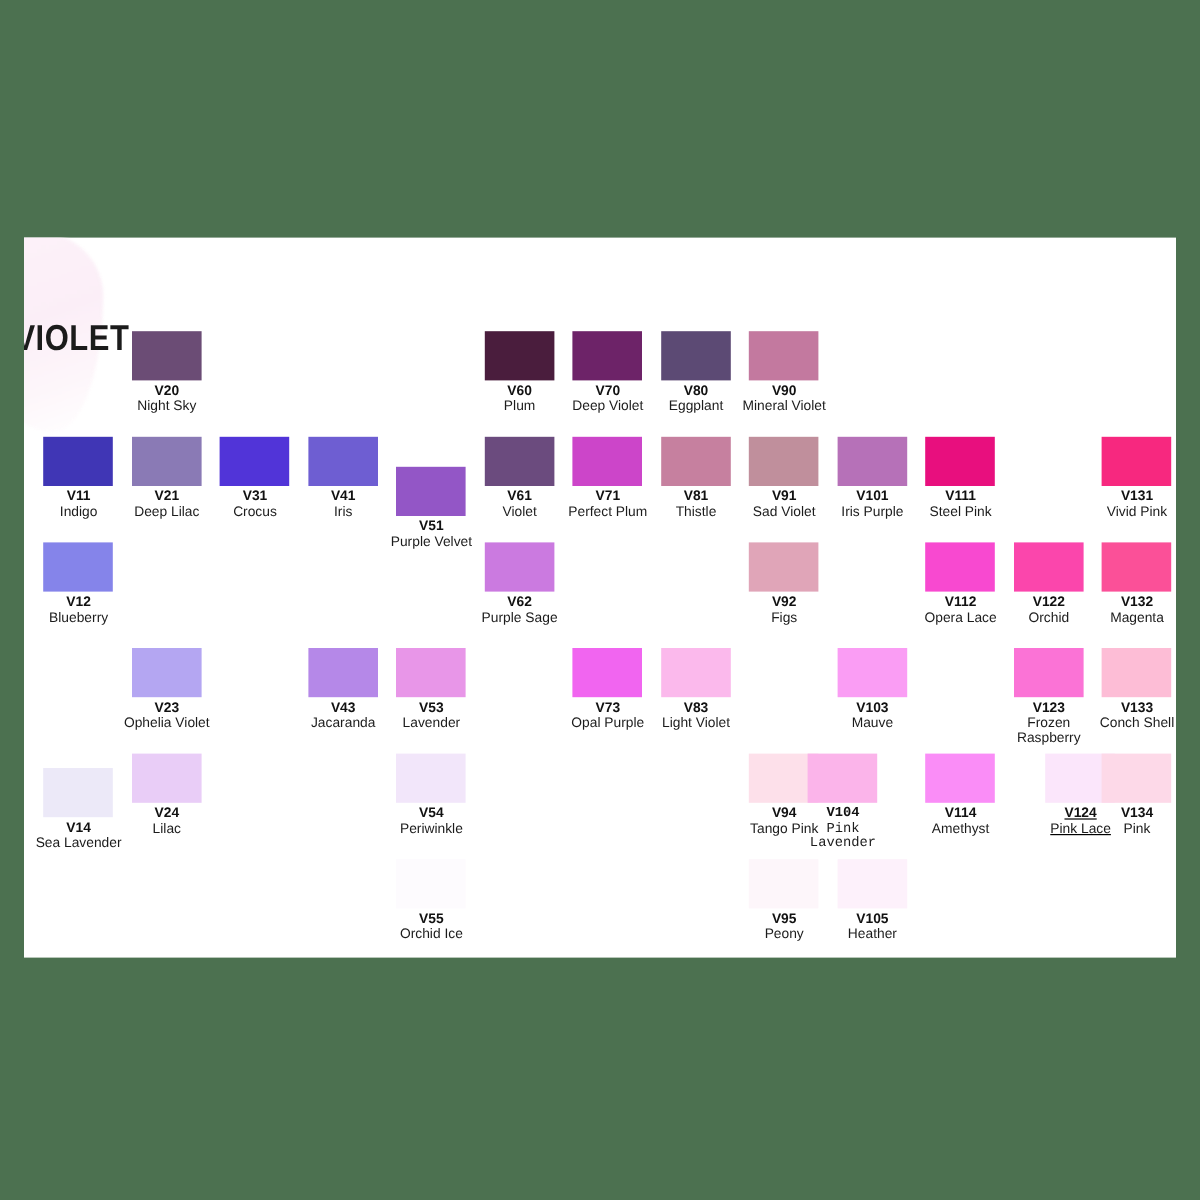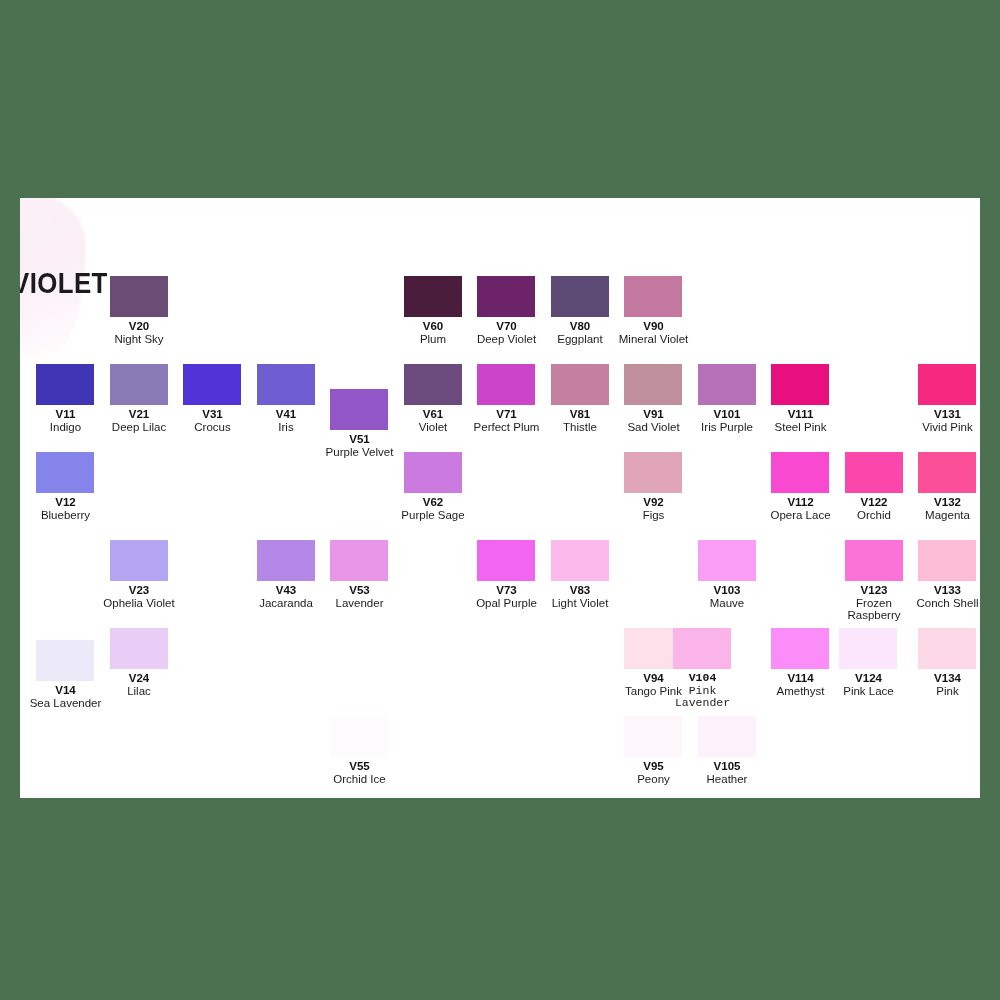--- a/index.html
+++ b/index.html
@@ -319,20 +319,27 @@
             <span class="nm">Sea Lavender</span>
           </div>
         </div>
         <div class="cell" style="left: 89.5px; top: 430px;">
           <div class="swatch" style="background: rgb(233, 205, 247);"></div>
           <div class="caption">
             <span class="code">V24</span>
             <span class="nm">Lilac</span>
           </div>
         </div>
+        <div class="cell" style="left: 310px; top: 430px;">
+          <div class="swatch" style="background: rgb(242, 230, 250);"></div>
+          <div class="caption">
+            <span class="code">V54</span>
+            <span class="nm">Periwinkle</span>
+          </div>
+        </div>
         <div class="cell" style="left: 604px; top: 430px;">
           <div class="swatch" style="background: rgb(253, 224, 234);"></div>
           <div class="caption">
             <span class="code">V94</span>
             <span class="nm">Tango Pink</span>
           </div>
         </div>
         <div class="cell" style="left: 653px; top: 430px; font-family: Liberation Mono, monospace;">
           <div class="swatch" style="background: rgb(251, 180, 234);"></div>
           <div class="caption">
@@ -340,21 +347,21 @@
             <span class="nm">Pink Lavender</span>
           </div>
         </div>
         <div class="cell" style="left: 751px; top: 430px;">
           <div class="swatch" style="background: rgb(250, 141, 247);"></div>
           <div class="caption">
             <span class="code">V114</span>
             <span class="nm">Amethyst</span>
           </div>
         </div>
-        <div class="cell" style="left: 819px; top: 430px;">
+        <div class="cell" style="left: 851px; top: 430px; text-decoration: underline;">
           <div class="swatch" style="background: rgb(251, 230, 251);"></div>
           <div class="caption">
             <span class="code">V124</span>
             <span class="nm">Pink Lace</span>
           </div>
         </div>
         <div class="cell" style="left: 898px; top: 430px;">
           <div class="swatch" style="background: rgb(253, 217, 232);"></div>
           <div class="caption">
             <span class="code">V134</span>

